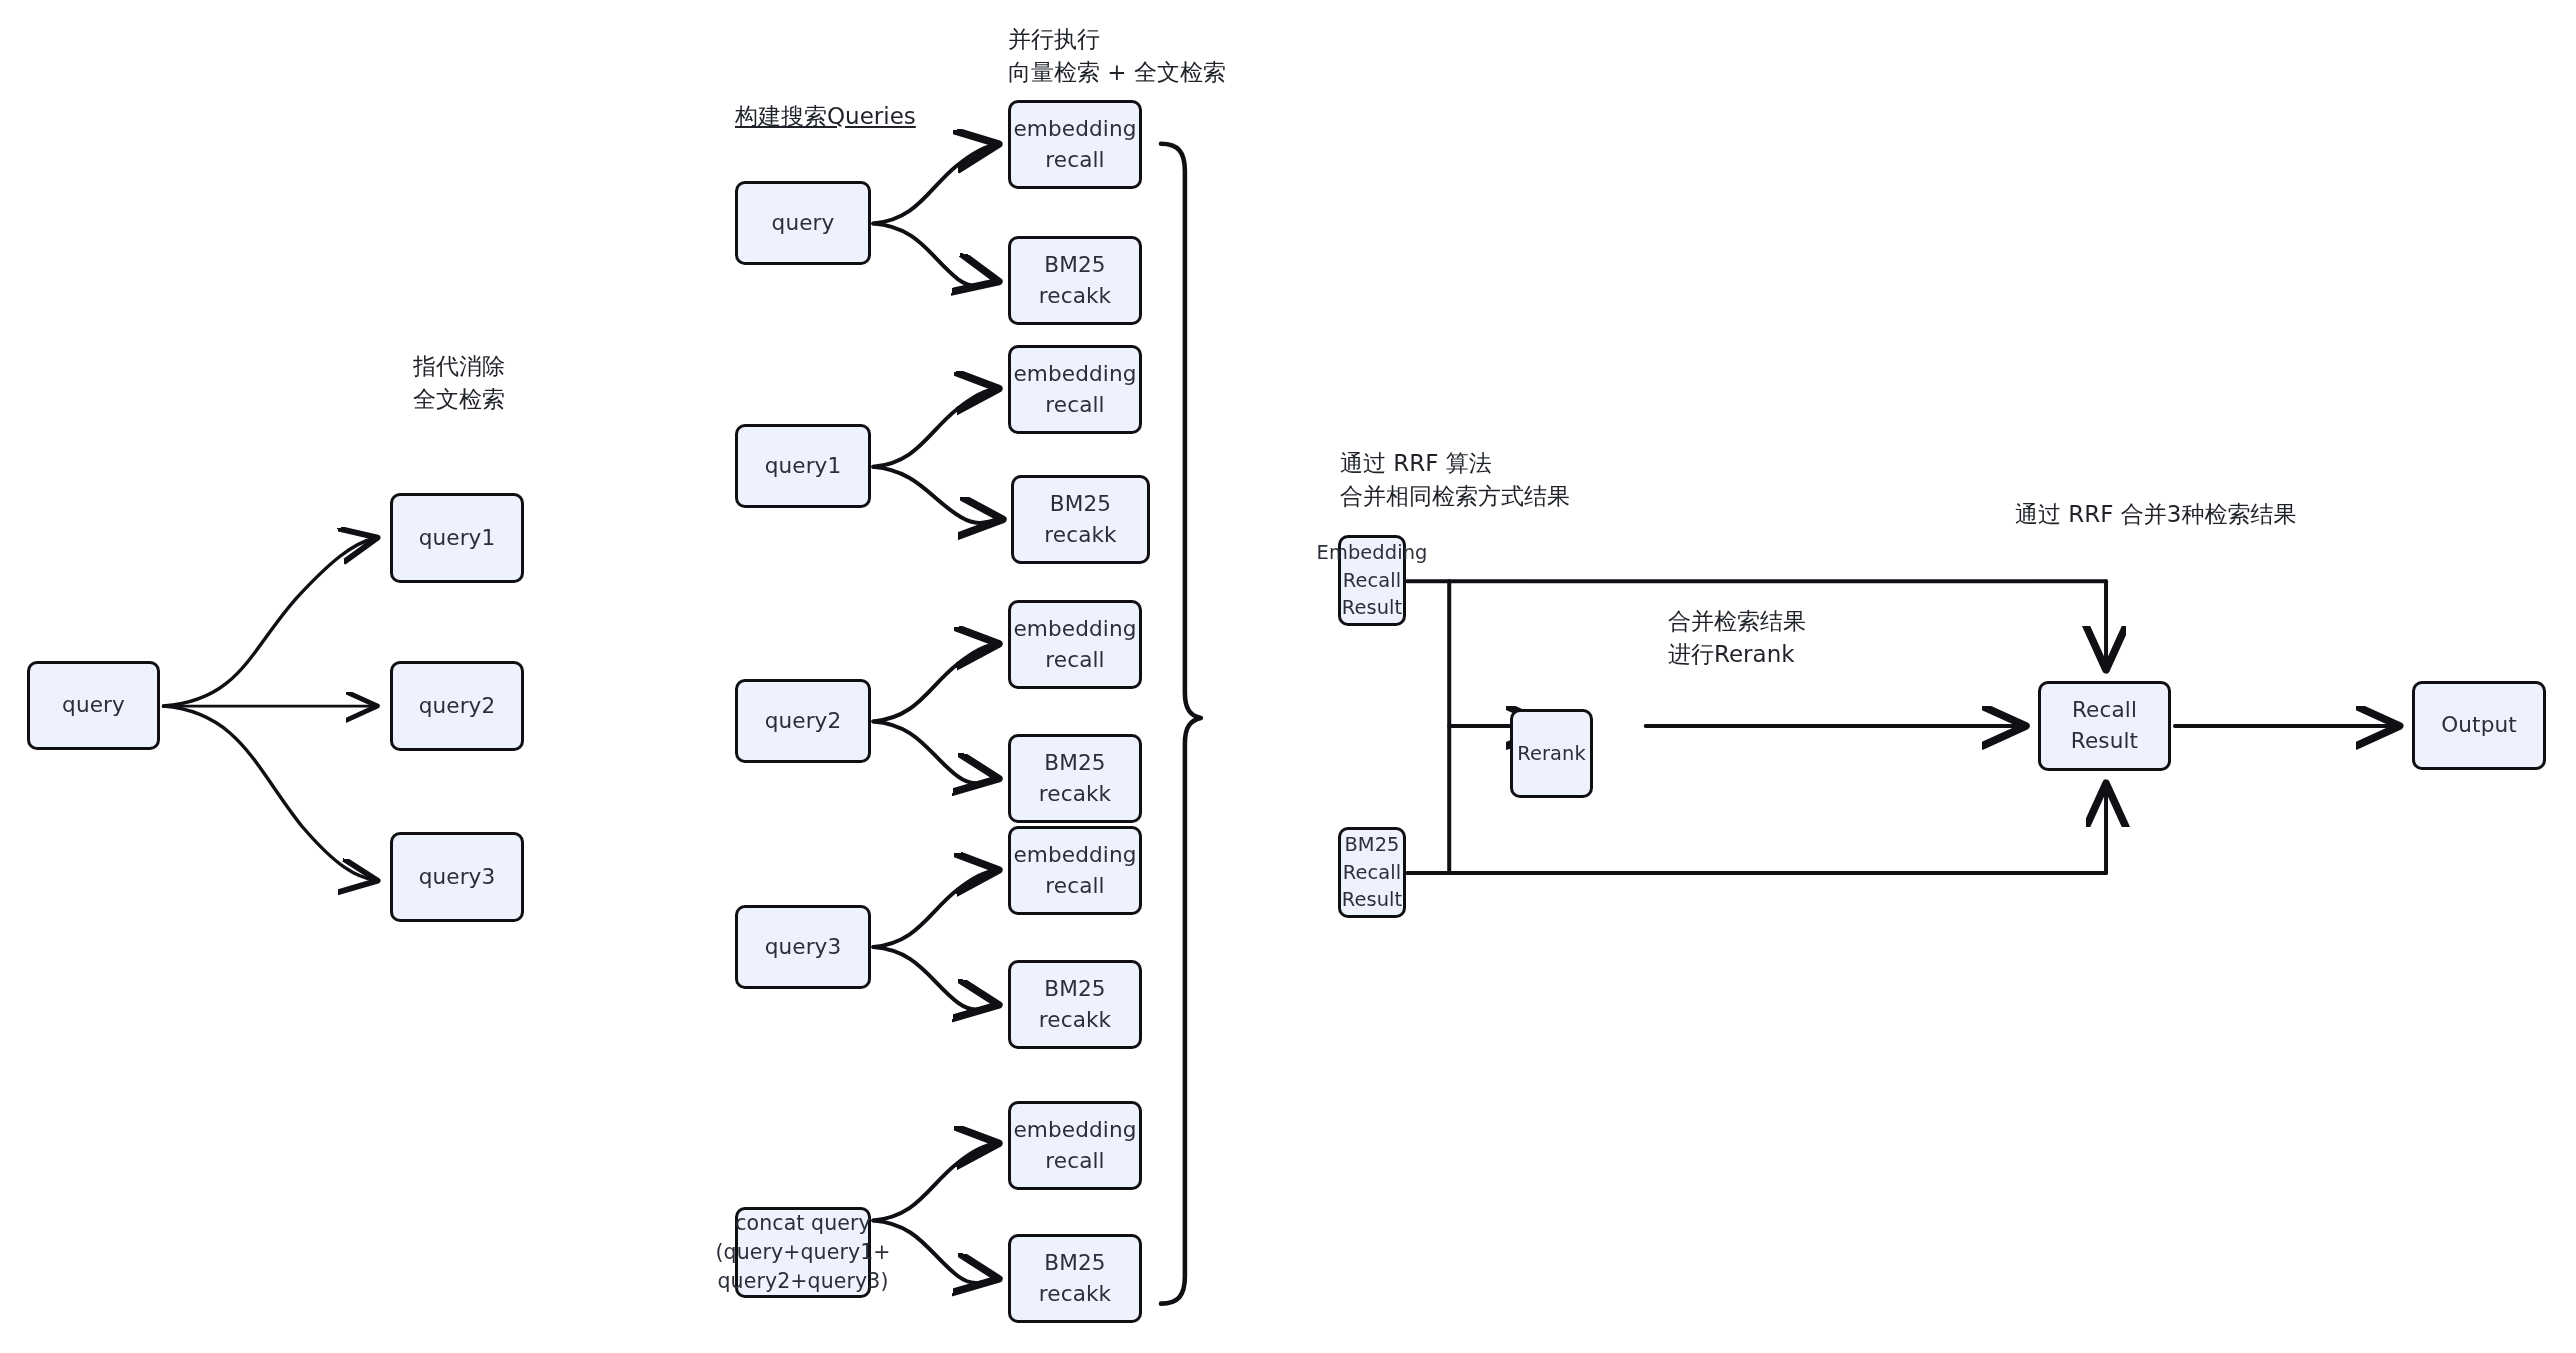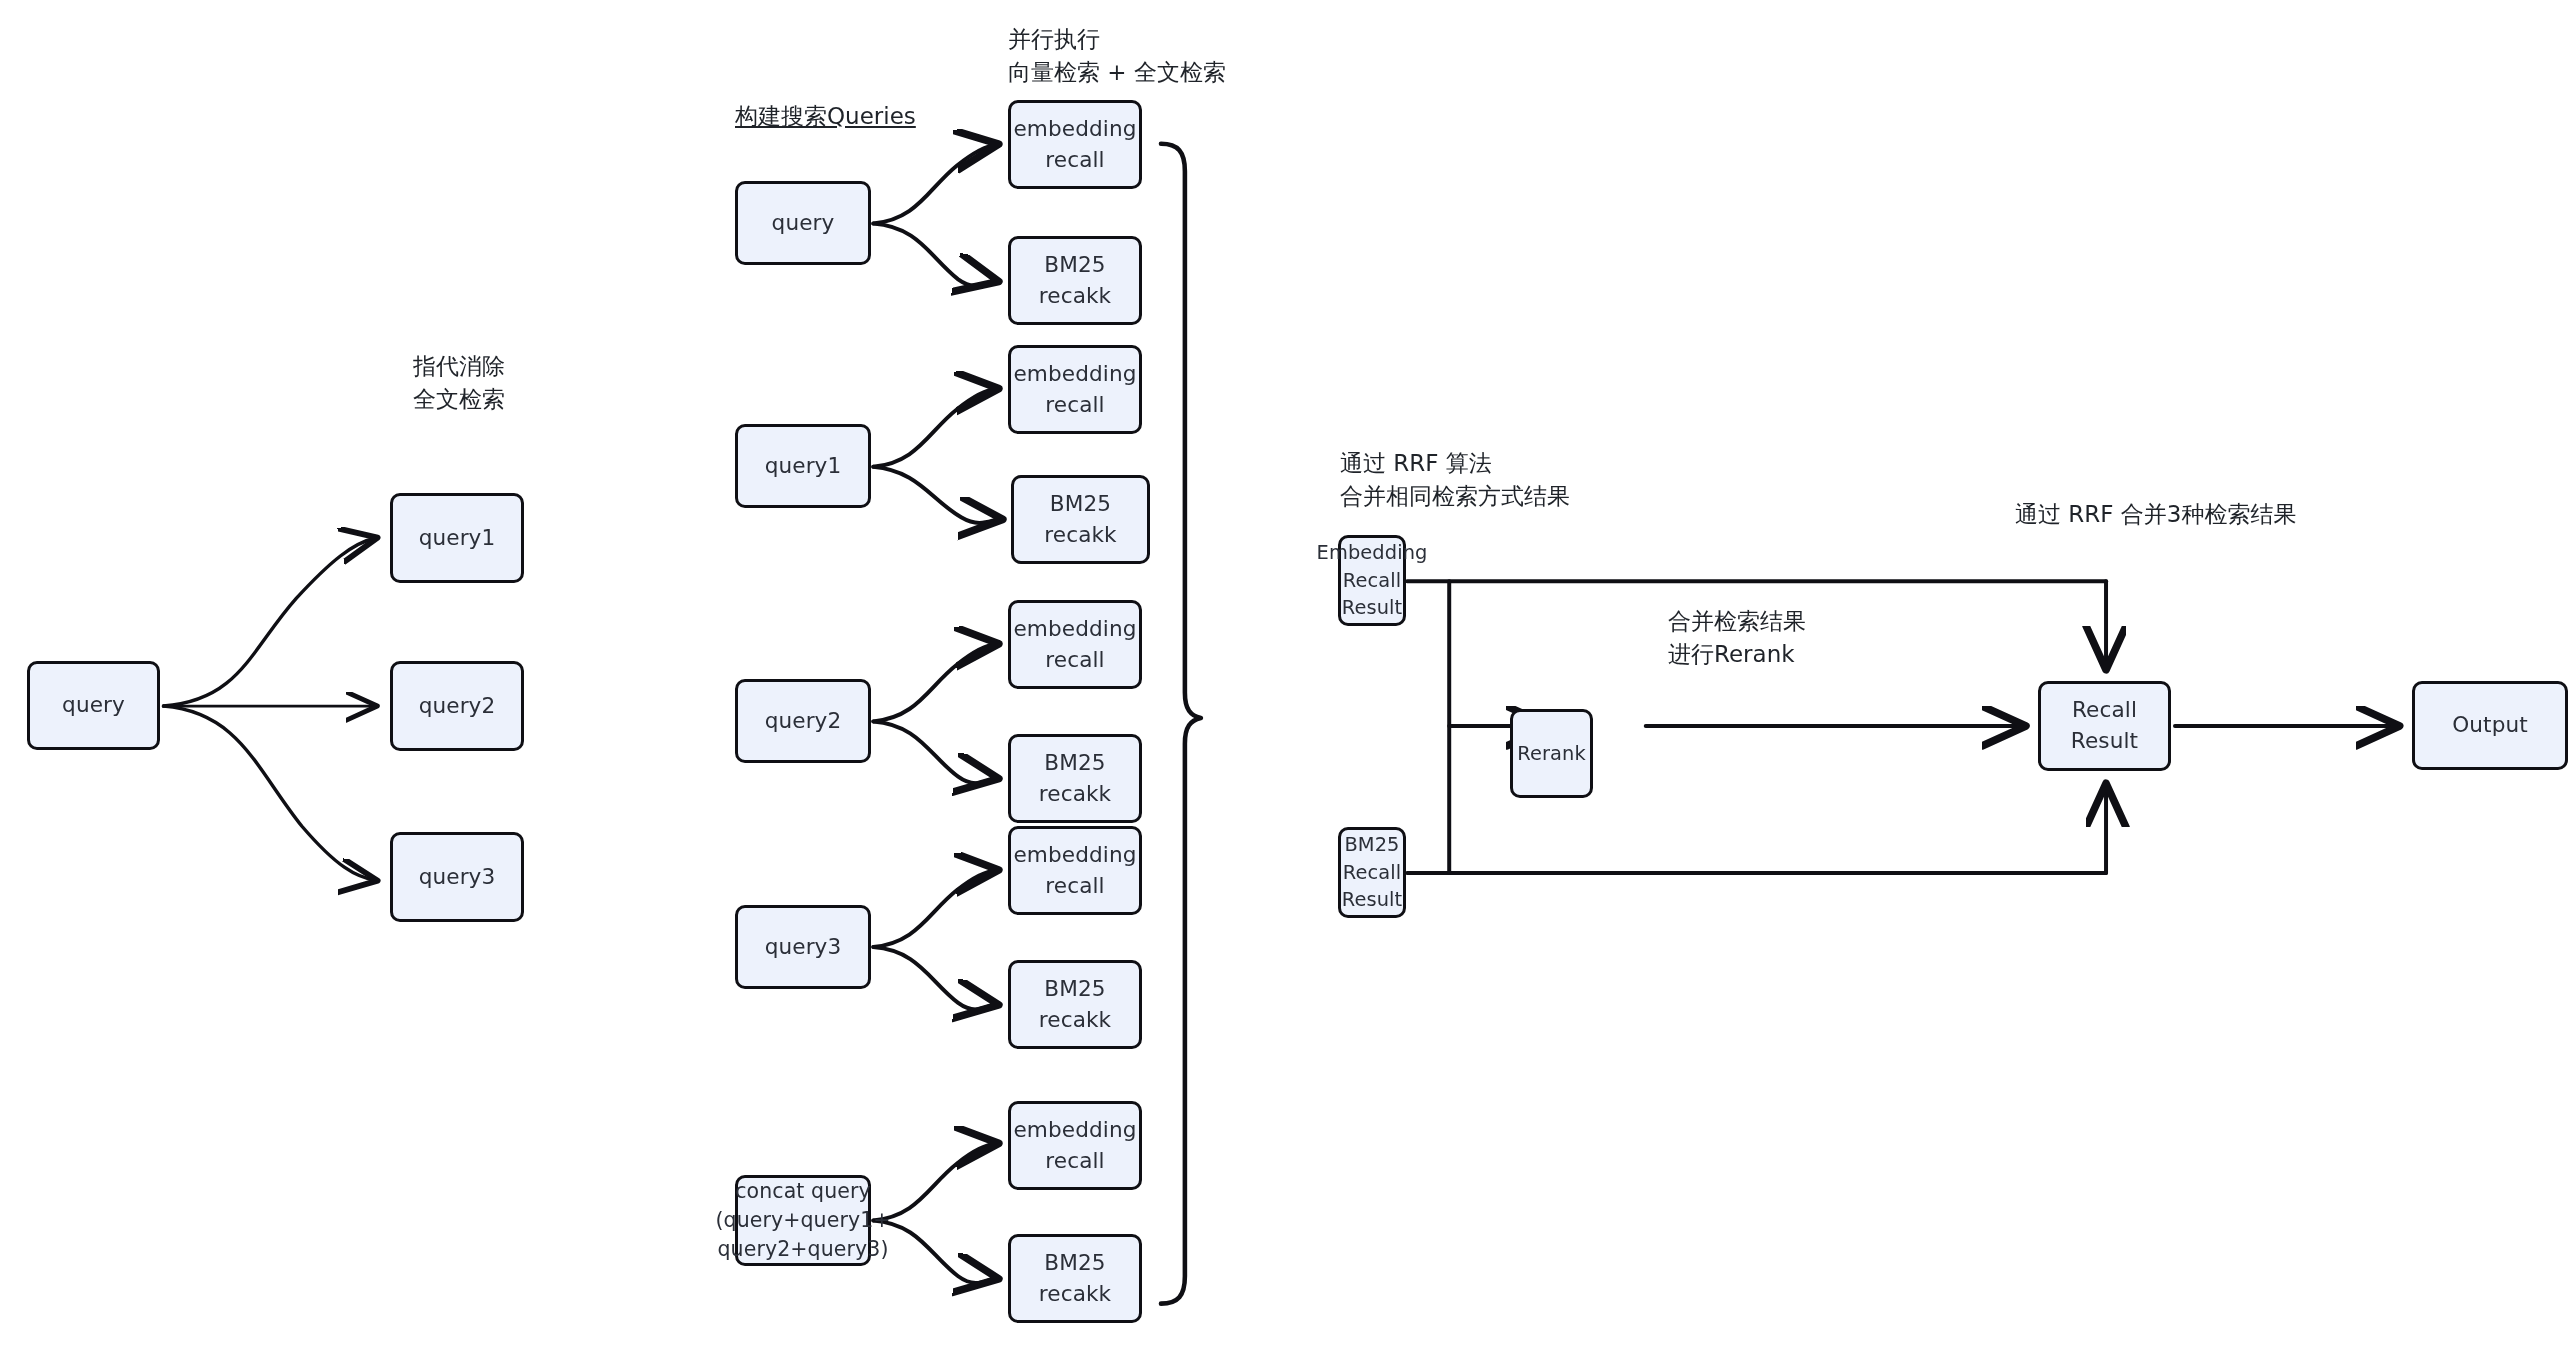--- a/index.html
+++ b/index.html
@@ -30,21 +30,21 @@
     align-items: center;
     justify-content: center;
     text-align: center;
     color: #2b2f38;
     font-size: 21.6px;
     line-height: 1.42;
     letter-spacing: 0.1px;
     white-space: pre-line;
     padding: 2.3px 3.4px;
   }
-  .node.small { font-size: 20.5px; }
+  .node.small { font-size: 20.5px; margin-top: 32px; }
   .caption {
     position: absolute;
     color: #1f2329;
     font-size: 23px;
     line-height: 1.45;
     white-space: pre-line;
     text-align: left;
   }
 </style>
 </head>
@@ -211,14 +211,14 @@
 
 <div class="node" style="left:1338px; top:827px; width:68px; height:91px; font-size:19.4px;">BM25
 Recall
 Result</div>
 
 <div class="node" style="left:1510px; top:681px; width:83px; height:89px; font-size:19.4px;margin-top:28px;">Rerank</div>
 
 <div class="node" style="left:2038px; top:681px; width:133px; height:90px;">Recall
 Result</div>
 
-<div class="node" style="left:2412px; top:681px; width:156px; height:89px;">Output</div>
+<div class="node" style="left:2412px; top:681px; width:134px; height:89px;">Output</div>
 
 
 </body></html>

